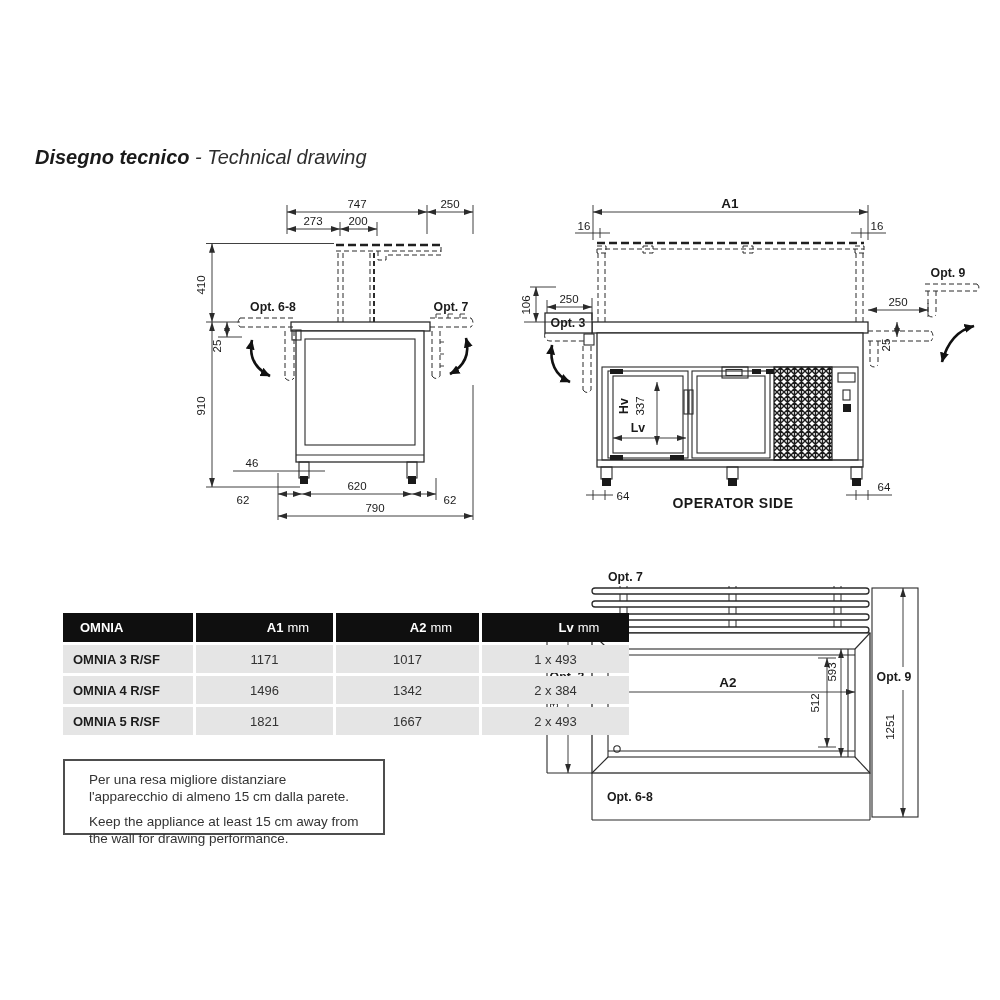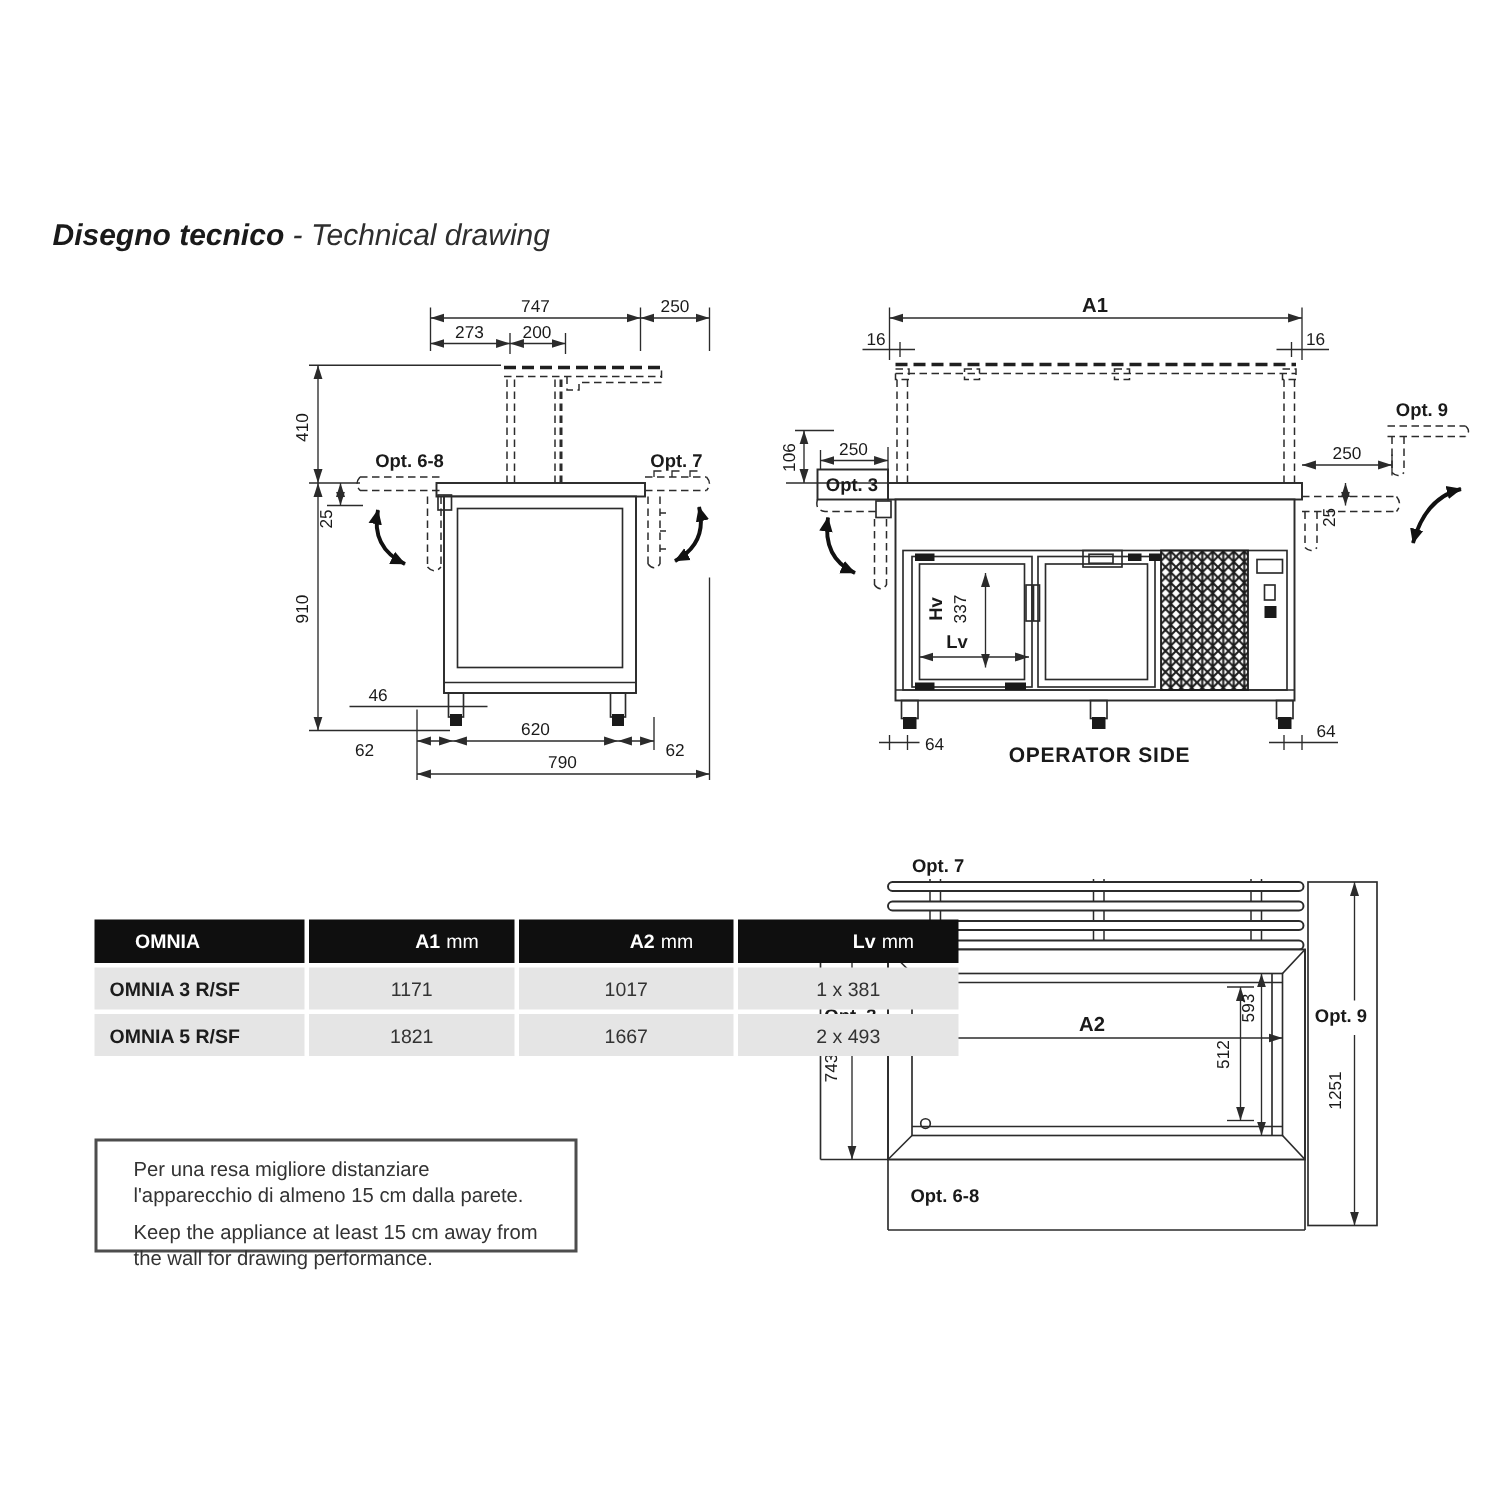--- a/index.html
+++ b/index.html
@@ -24,21 +24,21 @@
   .dsh{stroke:#2b2b2b;stroke-width:1;fill:none;stroke-dasharray:5 3;}
   .dshh{stroke:#1f1f1f;stroke-width:2.3;fill:none;stroke-dasharray:8 4;}
   .blk{fill:#1a1a1a;stroke:none;}
   .arrc{stroke:#111;stroke-width:2.6;fill:none;}
 
   
   table.spec{position:absolute;left:60px;top:610px;border-collapse:separate;border-spacing:3px;}
   table.spec th,table.spec td{font-size:13px;}
   table.spec th{background:#0f0f0f;color:#fff;height:27px;text-align:center;font-weight:bold;padding-left:48px;}
   table.spec th .unit{font-weight:normal;margin-left:4px;}
-  table.spec th.c-model{width:112px;text-align:left;padding-left:27px;}
+  table.spec th.c-model{width:112px;text-align:left;padding-left:17px;}
   table.spec th.c-a1{width:88px;}
   table.spec th.c-a2{width:94px;}
   table.spec th.c-lv{width:98px;}
   table.spec td{background:#e5e5e5;height:26px;text-align:center;color:#333;}
   table.spec td.c-model{text-align:left;padding-left:10px;font-weight:bold;color:#1c1c1c;}
 
   
   .note{left:63px;top:759px;width:322px;height:76px;border:2px solid #4d4d4d;
         box-sizing:border-box;padding:10px 8px 8px 24px;font-size:13.5px;
         color:#333;line-height:1.28;}
@@ -381,21 +381,27 @@
       <th class="c-a1"><span>A1</span><span class="unit">mm</span></th>
       <th class="c-a2"><span>A2</span><span class="unit">mm</span></th>
       <th class="c-lv"><span>Lv</span><span class="unit">mm</span></th>
     </tr>
   </thead>
   <tbody>
     <tr>
       <td class="c-model">OMNIA 3 R/SF</td>
       <td>1171</td>
       <td>1017</td>
-      <td>1 x 381</td>
+      <td>1 x 493</td>
+    </tr>
+    <tr>
+      <td class="c-model">OMNIA 4 R/SF</td>
+      <td>1496</td>
+      <td>1342</td>
+      <td>2 x 384</td>
     </tr>
     <tr>
       <td class="c-model">OMNIA 5 R/SF</td>
       <td>1821</td>
       <td>1667</td>
       <td>2 x 493</td>
     </tr>
   </tbody>
 </table>
 

